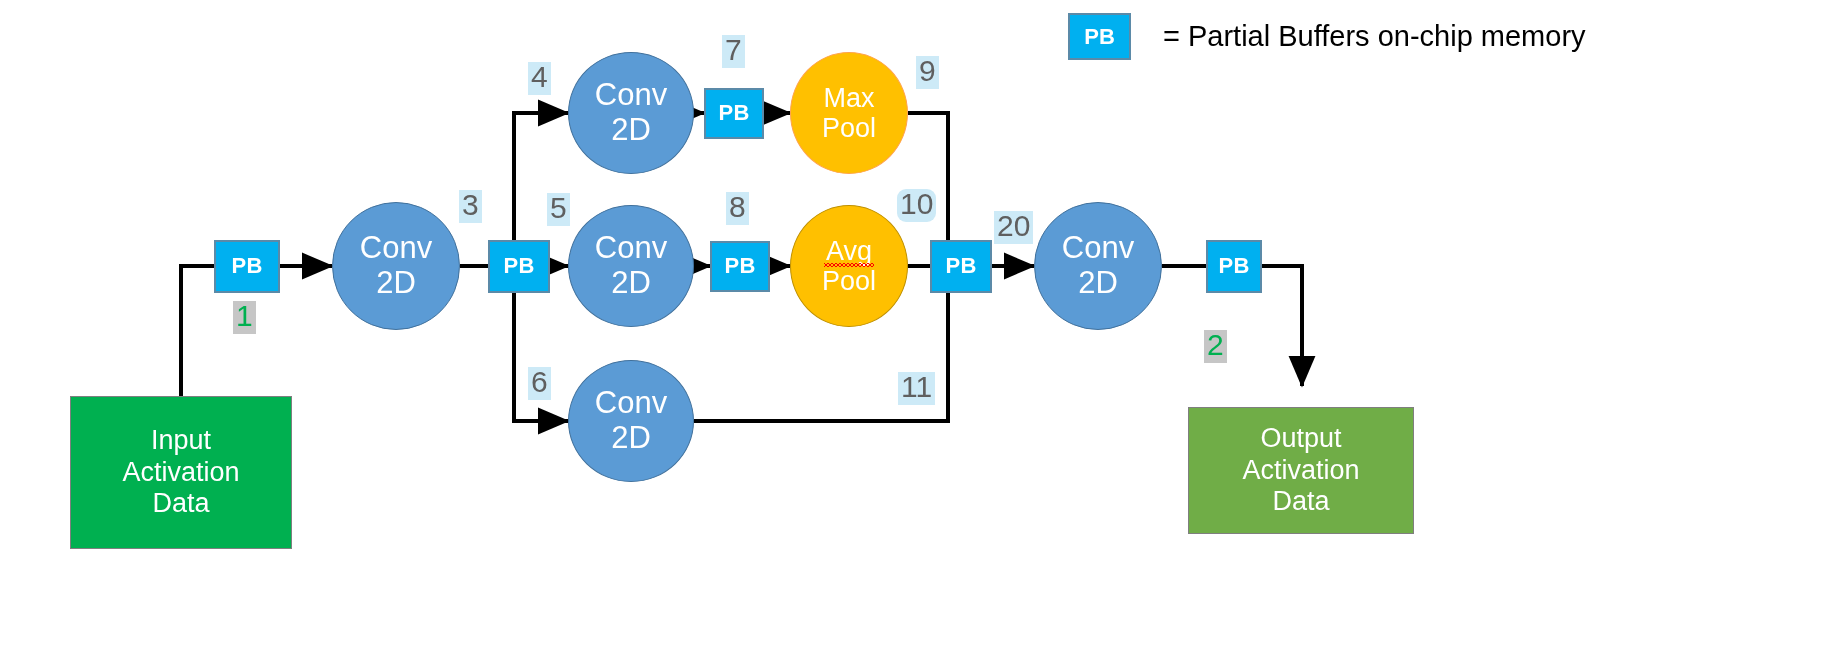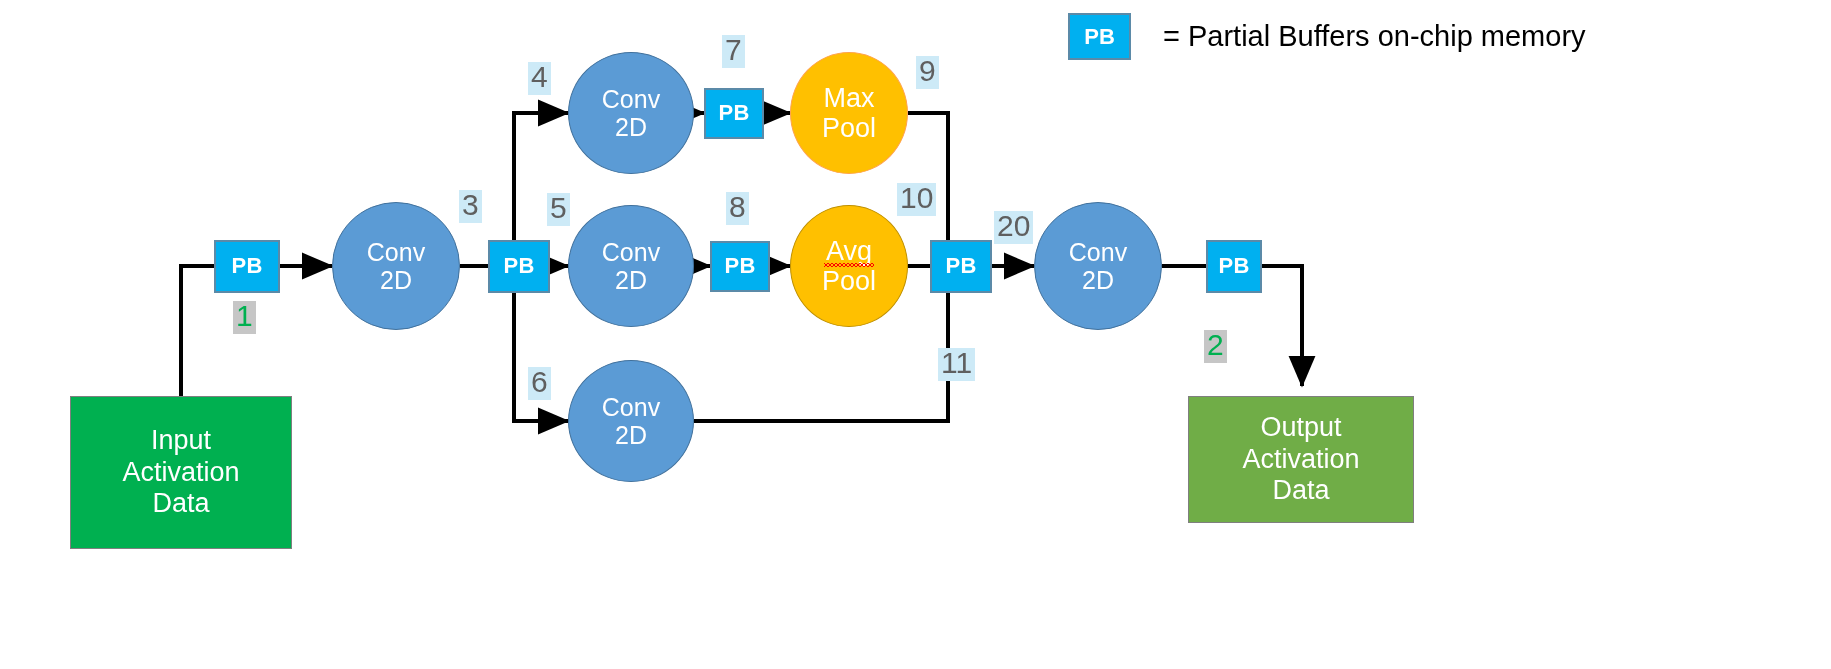--- a/index.html
+++ b/index.html
@@ -37,21 +37,21 @@
     text-align: center;
     color: #ffffff;
     line-height: 1.12;
     z-index: 4;
   }
 
   .conv {
     border-radius: 50%;
     background: #5b9bd5;
     border: 1.6px solid #41719c;
-    font-size: 25px;
+    font-size: 31px;
     text-align: center;
   }
 
   .pool {
     border-radius: 50%;
     background: #ffc000;
     border: 1.6px solid #bf9000;
     font-size: 27px;
   }
   .pool.maxpool { border-color: #ffa34d; }
@@ -70,20 +70,21 @@
     color: #ffffff;
     line-height: 1.18;
   }
   .datablock.input {
     background: #00b050;
     border: 1.5px solid #7f7f7f;
   }
   .datablock.output {
     background: #70ad47;
     border: 1.5px solid #7f7f7f;
+    margin-top: 11px;
   }
 
   
   .edge-label {
     position: absolute;
     font-size: 30px;
     color: #5f5f5f;
     background: #cdeaf7;
     padding: 0px 3px 2px 3px;
     line-height: 1.02;
@@ -269,23 +270,23 @@
   <div class="edge-label" style="left:547px; top:193px;">5</div>
 
   <div class="edge-label" style="left:528px; top:367px;">6</div>
 
   <div class="edge-label" style="left:722px; top:35px;">7</div>
 
   <div class="edge-label" style="left:726px; top:192px;">8</div>
 
   <div class="edge-label" style="left:916px; top:56px;">9</div>
 
-  <div class="edge-label" style="left:897px; top:183px;">10</div>
-
-  <div class="edge-label" style="left:898px; top:348px;margin-left:40px;">11</div>
+  <div class="edge-label" style="left:897px; top:189px;border-radius:9px;">10</div>
+
+  <div class="edge-label" style="left:898px; top:372px;">11</div>
 
   <div class="edge-label" style="left:994px; top:211px;">20</div>
 
   <div id="legend">
     <div class="pb-swatch">
       <span>PB</span>
     </div>
     <div class="legend-text">= Partial Buffers on-chip memory</div>
   </div>
 

